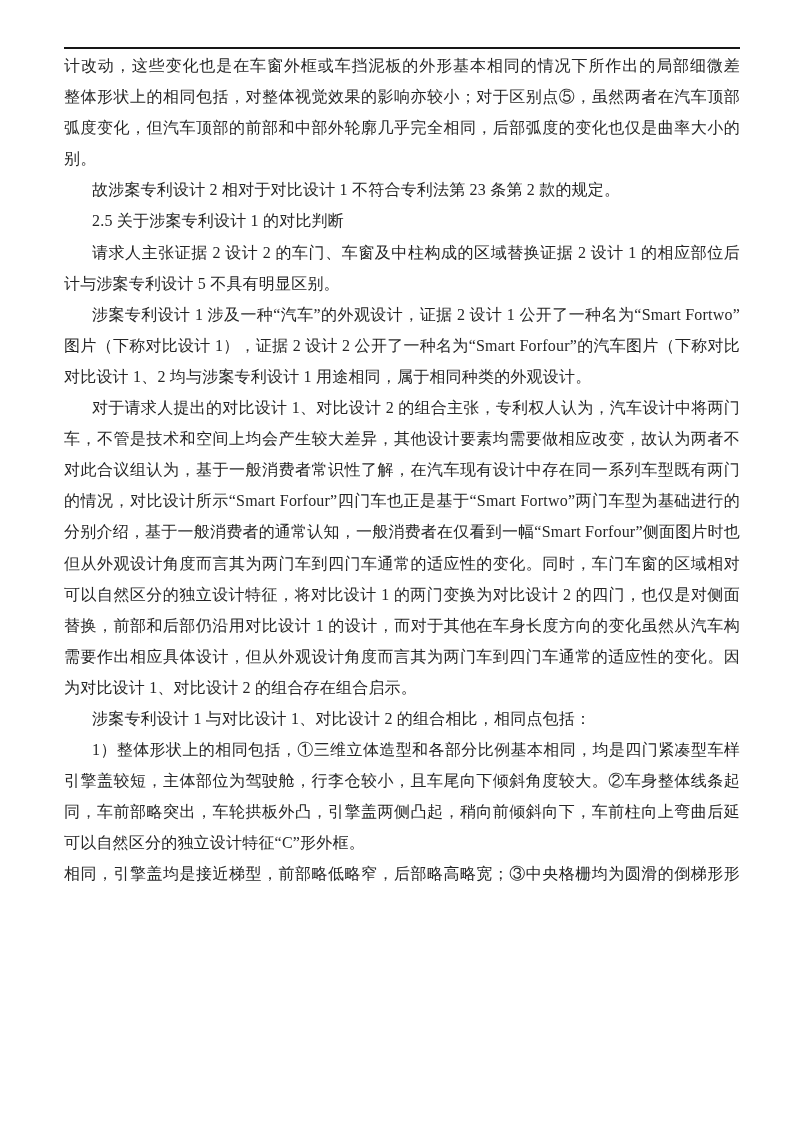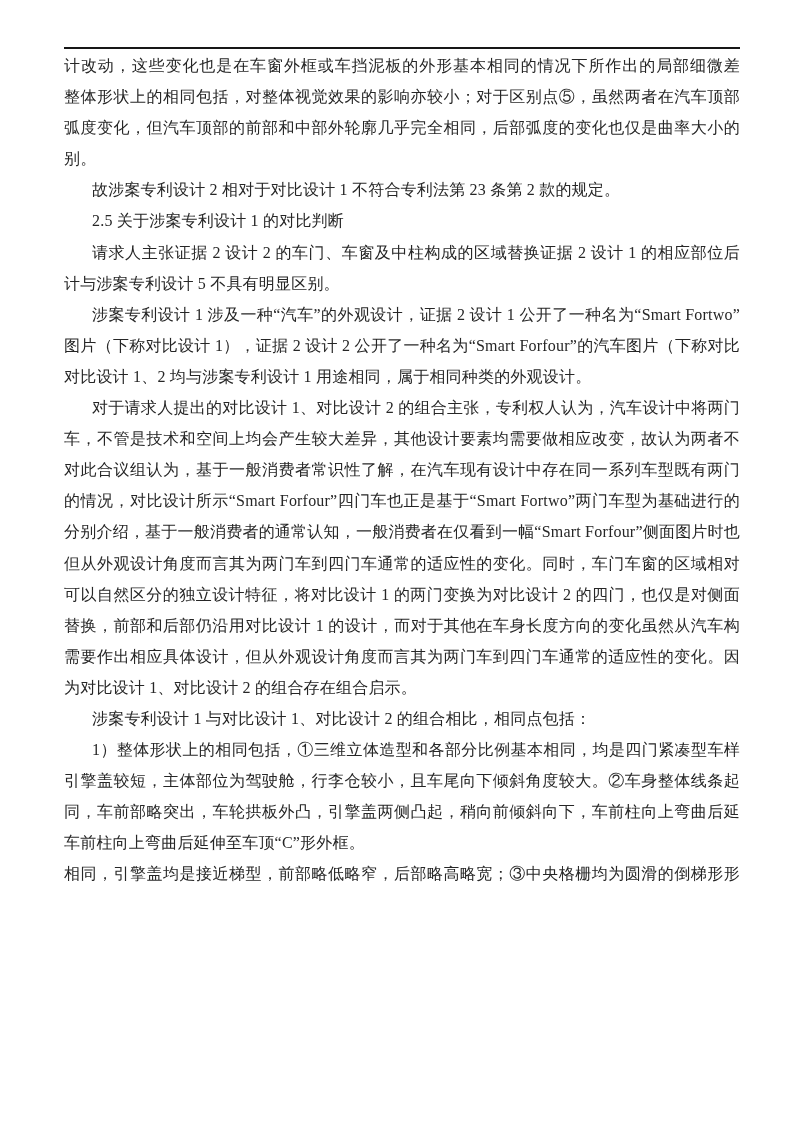--- a/index.html
+++ b/index.html
@@ -77,16 +77,16 @@
       <div class="line">分别介绍，基于一般消费者的通常认知，一般消费者在仅看到一幅“Smart Forfour”侧面图片时也会自然想</div>
       <div class="line">但从外观设计角度而言其为两门车到四门车通常的适应性的变化。同时，车门车窗的区域相对而言属于视觉上</div>
       <div class="line">可以自然区分的独立设计特征，将对比设计 1 的两门变换为对比设计 2 的四门，也仅是对侧面相关区域进行</div>
       <div class="line">替换，前部和后部仍沿用对比设计 1 的设计，而对于其他在车身长度方向的变化虽然从汽车构造等技术角度</div>
       <div class="line">需要作出相应具体设计，但从外观设计角度而言其为两门车到四门车通常的适应性的变化。因此，合议组认</div>
       <div class="line para-end">为对比设计 1、对比设计 2 的组合存在组合启示。</div>
       <div class="line indent para-end">涉案专利设计 1 与对比设计 1、对比设计 2 的组合相比，相同点包括：</div>
       <div class="line indent">1）整体形状上的相同包括，①三维立体造型和各部分比例基本相同，均是四门紧凑型车样式，整个车前</div>
       <div class="line">引擎盖较短，主体部位为驾驶舱，行李仓较小，且车尾向下倾斜角度较大。②车身整体线条起伏变化基本相</div>
       <div class="line">同，车前部略突出，车轮拱板外凸，引擎盖两侧凸起，稍向前倾斜向下，车前柱向上弯曲后延伸至车顶，再</div>
-      <div class="line para-end">车前柱向上弯曲后延伸至车顶“C”形外框。</div>
+      <div class="line para-end">可以自然区分的独立设计特征“C”形外框。</div>
       <div class="line">相同，引擎盖均是接近梯型，前部略低略窄，后部略高略宽；③中央格栅均为圆滑的倒梯形形状，且中间的</div>
     </div>
 </div>
 
 </body></html>

